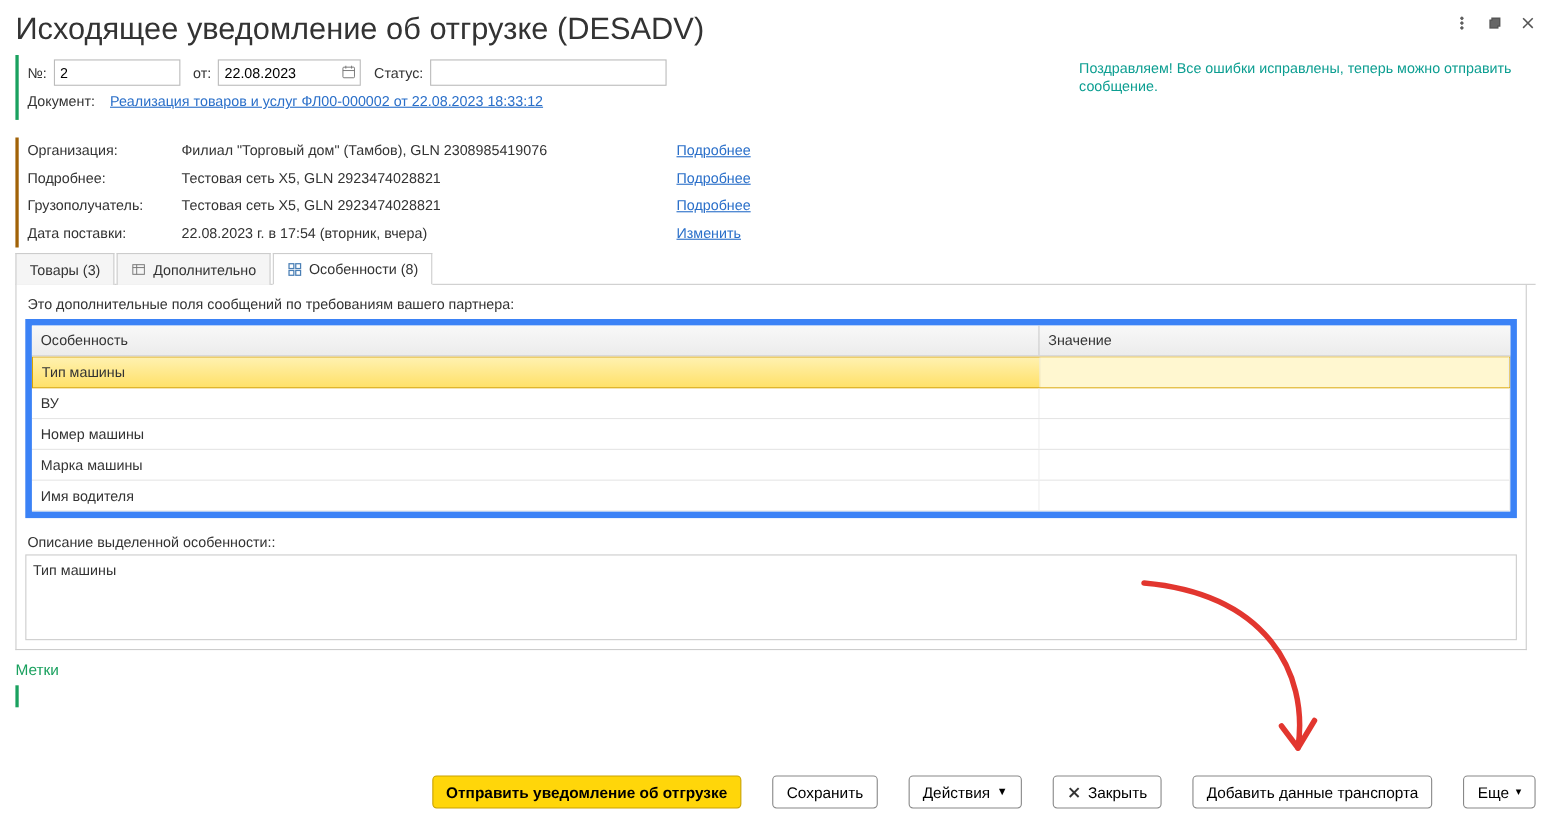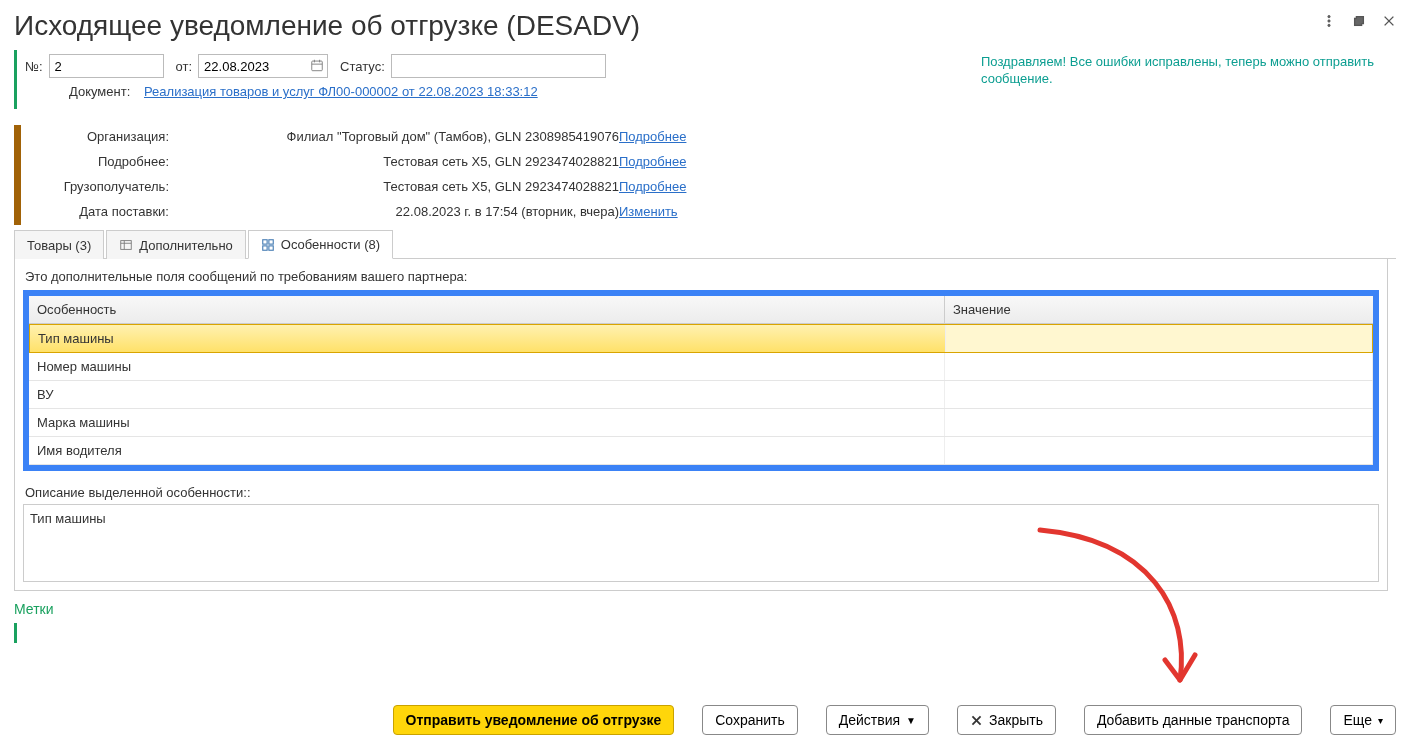--- a/index.html
+++ b/index.html
@@ -72,36 +72,35 @@
   .input.date { width: 130px; padding-right: 24px; }
   .cal-icon {
     position: absolute;
     right: 4px; top: 4px;
     width: 14px; height: 14px;
     cursor: pointer;
     stroke:#777; fill:none;
   }
   .input.status { width: 215px; }
   .link { color: #2a6fc9; text-decoration: underline; cursor: pointer; }
-  .doc-label { width: 75px; display:inline-block;margin-left:44px; }
+  .doc-label { width: 75px; display:inline-block; }
 
   .status-msg {
     color: #0c9e91;
     font-weight: normal;
     font-size: 13px;
     max-width: 415px;
     line-height: 1.3;
     padding-right: 4px;
   }
 
   .info-section {
     margin: 16px 14px 0 14px;
-    border-left: 7px solid #a16207;
+    border-left: 3px solid #a16207;
     padding: 4px 0 4px 8px;
-    text-align: right;
   }
   .info-row { display: flex; align-items:center; margin-bottom: 10px; }
   .info-lbl { width: 140px; }
   .info-val { width: 450px; }
   .info-act { }
   .info-act a { color:#2a6fc9; text-decoration: underline; cursor:pointer; }
 
   .tabs {
     margin: 4px 14px 0 14px;
     display:flex;
@@ -313,25 +312,25 @@
     <div class="grid-head">
       <div class="col c1">Особенность</div>
       <div class="col c2">Значение</div>
     </div>
     <div class="grid-rows">
       <div class="grid-row sel">
         <div class="col c1">Тип машины</div>
         <div class="col c2"></div>
       </div>
       <div class="grid-row">
+        <div class="col c1">ВУ</div>
+        <div class="col c2"></div>
+      </div>
+      <div class="grid-row">
         <div class="col c1">Номер машины</div>
-        <div class="col c2"></div>
-      </div>
-      <div class="grid-row">
-        <div class="col c1">ВУ</div>
         <div class="col c2"></div>
       </div>
       <div class="grid-row">
         <div class="col c1">Марка машины</div>
         <div class="col c2"></div>
       </div>
       <div class="grid-row">
         <div class="col c1">Имя водителя</div>
         <div class="col c2"></div>
       </div>

